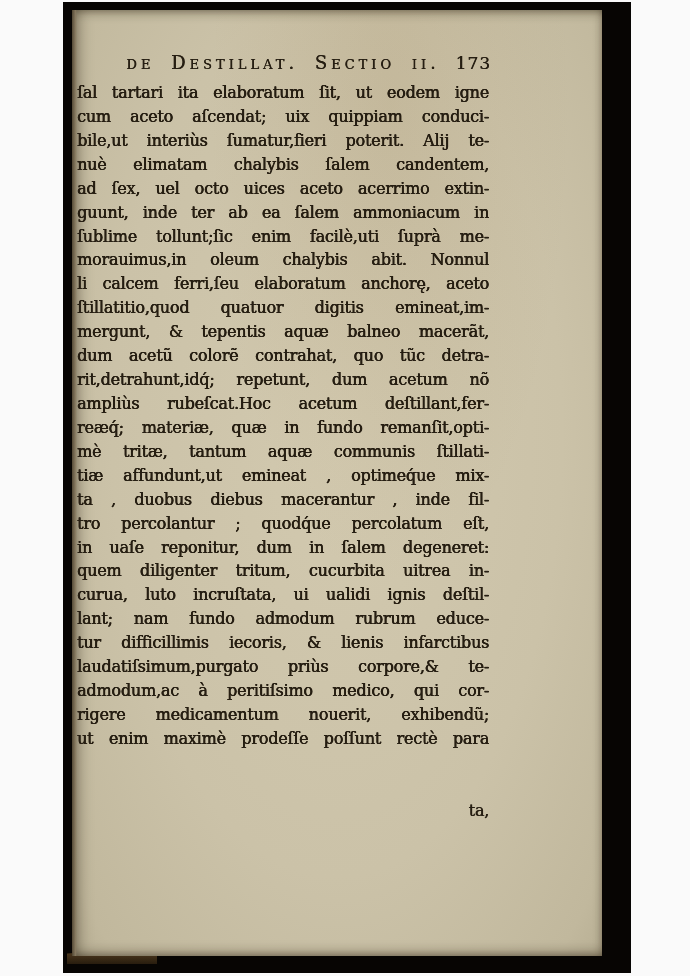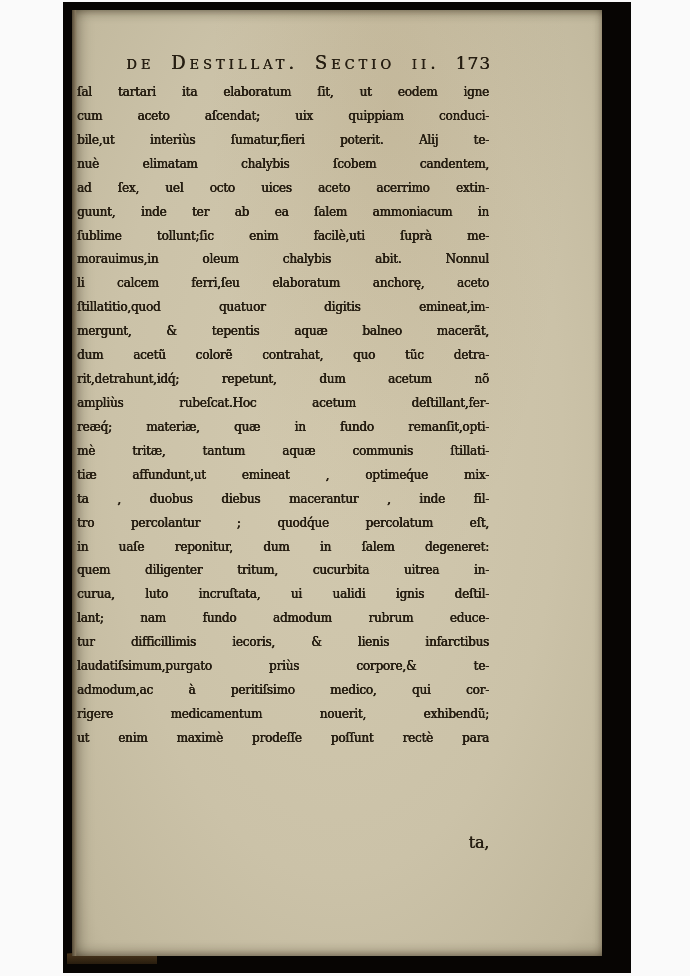--- a/index.html
+++ b/index.html
@@ -81,39 +81,38 @@
   }
 
   
   .textblock {
     position: absolute;
     left: 5px; top: 71px; width: 412px;
   }
   .textblock .line {
     height: 23.93px;
     line-height: 23.93px;
-    font-size: 12px;
+    font-size: 16px;
     letter-spacing: -0.2px;
     text-align: justify;
     text-align-last: justify;
     text-shadow: 0.4px 0 0 currentColor, 0 0.3px 0 currentColor;
     white-space: normal;
     overflow: hidden;
   }
 
   
   .catchword-row {
     position: absolute;
     left: 5px; top: 789px; width: 412px;
     text-align: right;
     font-size: 16px;
     line-height: 23.93px;
     letter-spacing: -0.2px;
     text-shadow: 0.4px 0 0 currentColor;
-    margin-top: 32px;
   }
 </style>
 </head>
 <body>
 
 <div class="stage">
 
   <div class="backdrop">
     <div class="book-edge"></div>
   </div>
@@ -122,21 +121,21 @@
 
     <div class="running-head">
       <span class="head-title">de Destillat. Sectio ii.</span>
       <span class="head-pagenum">173</span>
     </div>
 
     <div class="textblock">
         <div class="line">ſal tartari ita elaboratum ſit, ut eodem igne</div>
         <div class="line">cum aceto aſcendat; uix quippiam conduci-</div>
         <div class="line">bile,ut interiùs ſumatur,fieri poterit. Alij te-</div>
-        <div class="line">nuè elimatam chalybis ſcobem candentem,</div>
+        <div class="line">nuè elimatam chalybis ſalem candentem,</div>
         <div class="line">ad ſex, uel octo uices aceto acerrimo extin-</div>
         <div class="line">guunt, inde ter ab ea ſalem ammoniacum in</div>
         <div class="line">ſublime tollunt;ſic enim facilè,uti ſuprà me-</div>
         <div class="line">morauimus,in oleum chalybis abit. Nonnul</div>
         <div class="line">li calcem ferri,ſeu elaboratum anchorę, aceto</div>
         <div class="line">ſtillatitio,quod quatuor digitis emineat,im-</div>
         <div class="line">mergunt, &amp; tepentis aquæ balneo macerãt,</div>
         <div class="line">dum acetũ colorẽ contrahat, quo tũc detra-</div>
         <div class="line">rit,detrahunt,idq́; repetunt, dum acetum nõ</div>
         <div class="line">ampliùs rubeſcat.Hoc acetum deſtillant,fer-</div>

